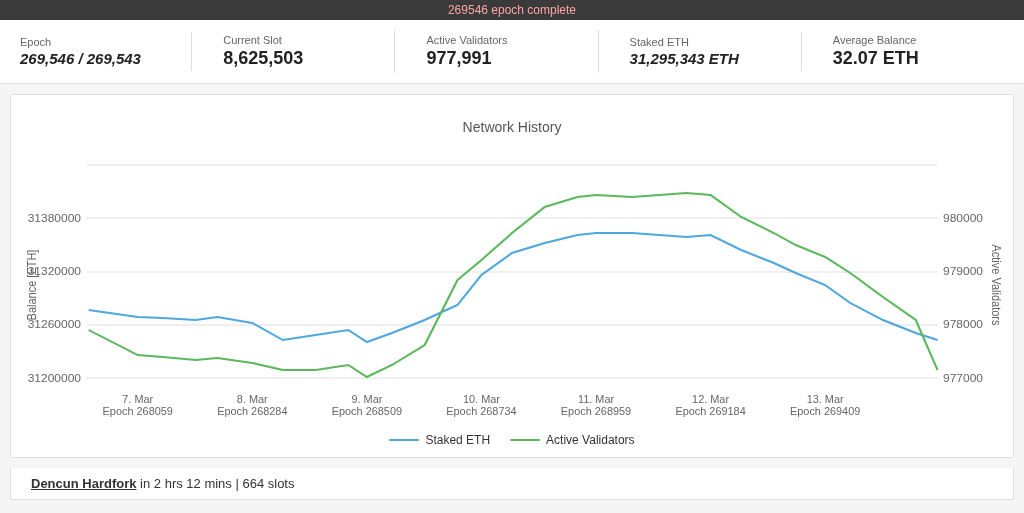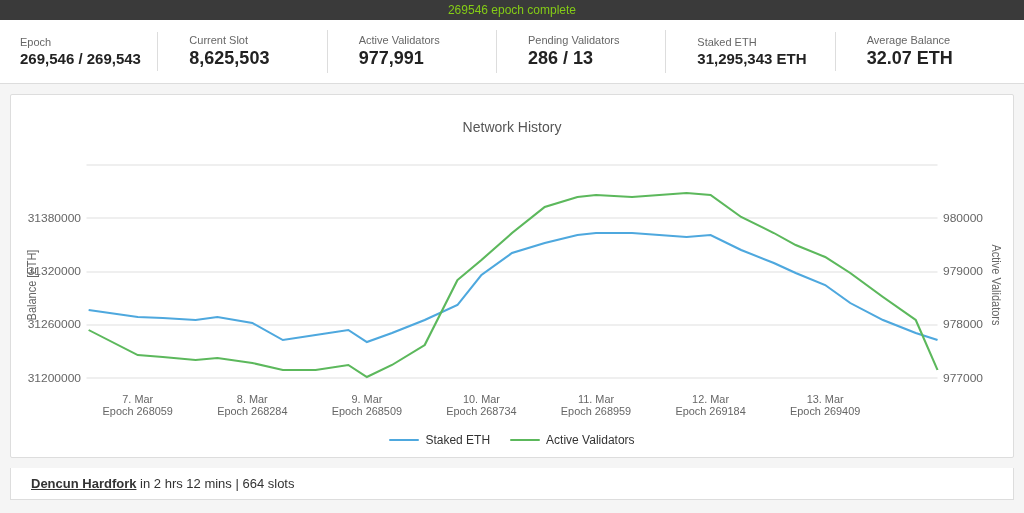--- a/index.html
+++ b/index.html
@@ -1,20 +1,20 @@
 <!DOCTYPE html>
 <html><head>
   <meta charset="utf-8">
   <style>
     * { box-sizing: border-box; margin: 0; padding: 0; }
     body { font-family: Arial, sans-serif; background: #f5f5f5; font-size: 13px; color: #333; }
 
     .top-banner {
       background: #3a3a3a;
-      color: #84cc16;
+      color: #fca5a5;
       text-align: center;
       padding: 3px 0;
       font-size: 12px;
     }
 
     .stats-bar {
       background: #fff;
       display: flex;
       align-items: center;
       padding: 10px 20px;
@@ -37,20 +37,21 @@
     }
 
     .stat-value {
       font-size: 18px;
       font-weight: 600;
       color: #222;
     }
 
     .stat-value.smaller {
       font-size: 15px;
+      font-style: italic;
     }
 
     .chart-container {
       background: #fff;
       margin: 10px;
       padding: 24px 10px 10px 10px;
       border: 1px solid #ddd;
       border-radius: 2px;
     }
 
@@ -120,24 +121,20 @@
     <div class="stat-label">Epoch</div>
     <div class="stat-value smaller">269,546 / 269,543</div>
   </div>
   <div class="stat-item">
     <div class="stat-label">Current Slot</div>
     <div class="stat-value">8,625,503</div>
   </div>
   <div class="stat-item">
     <div class="stat-label">Active Validators</div>
     <div class="stat-value">977,991</div>
-  </div>
-  <div class="stat-item">
-    <div class="stat-label">Pending Validators</div>
-    <div class="stat-value">286 / 13</div>
   </div>
   <div class="stat-item">
     <div class="stat-label">Staked ETH</div>
     <div class="stat-value smaller">31,295,343 ETH</div>
   </div>
   <div class="stat-item">
     <div class="stat-label">Average Balance</div>
     <div class="stat-value">32.07 ETH</div>
   </div>
 </div>

